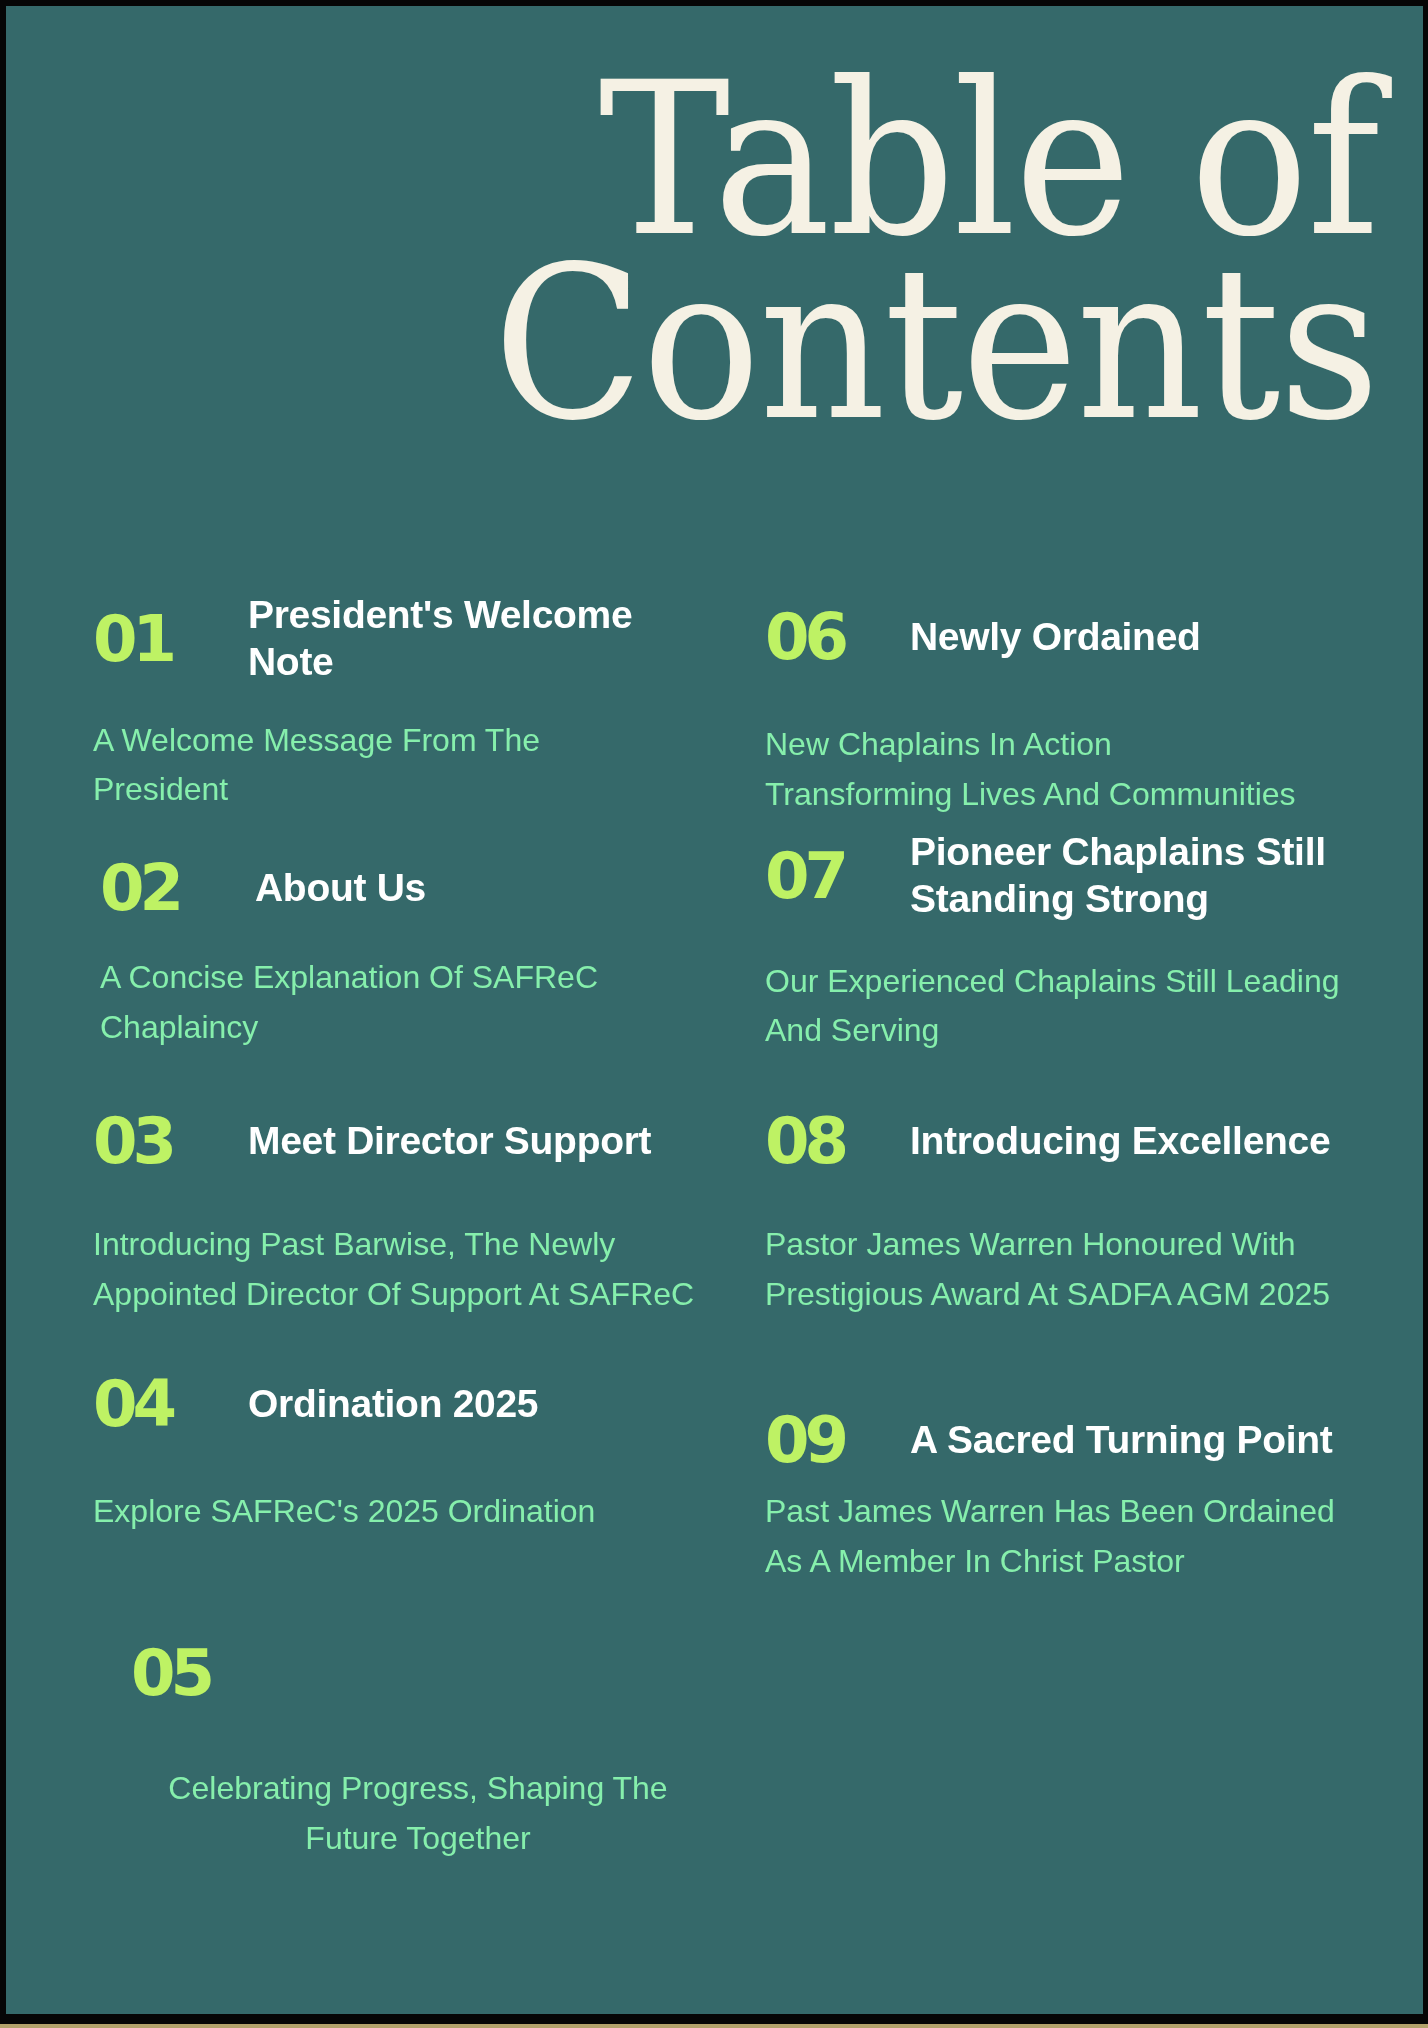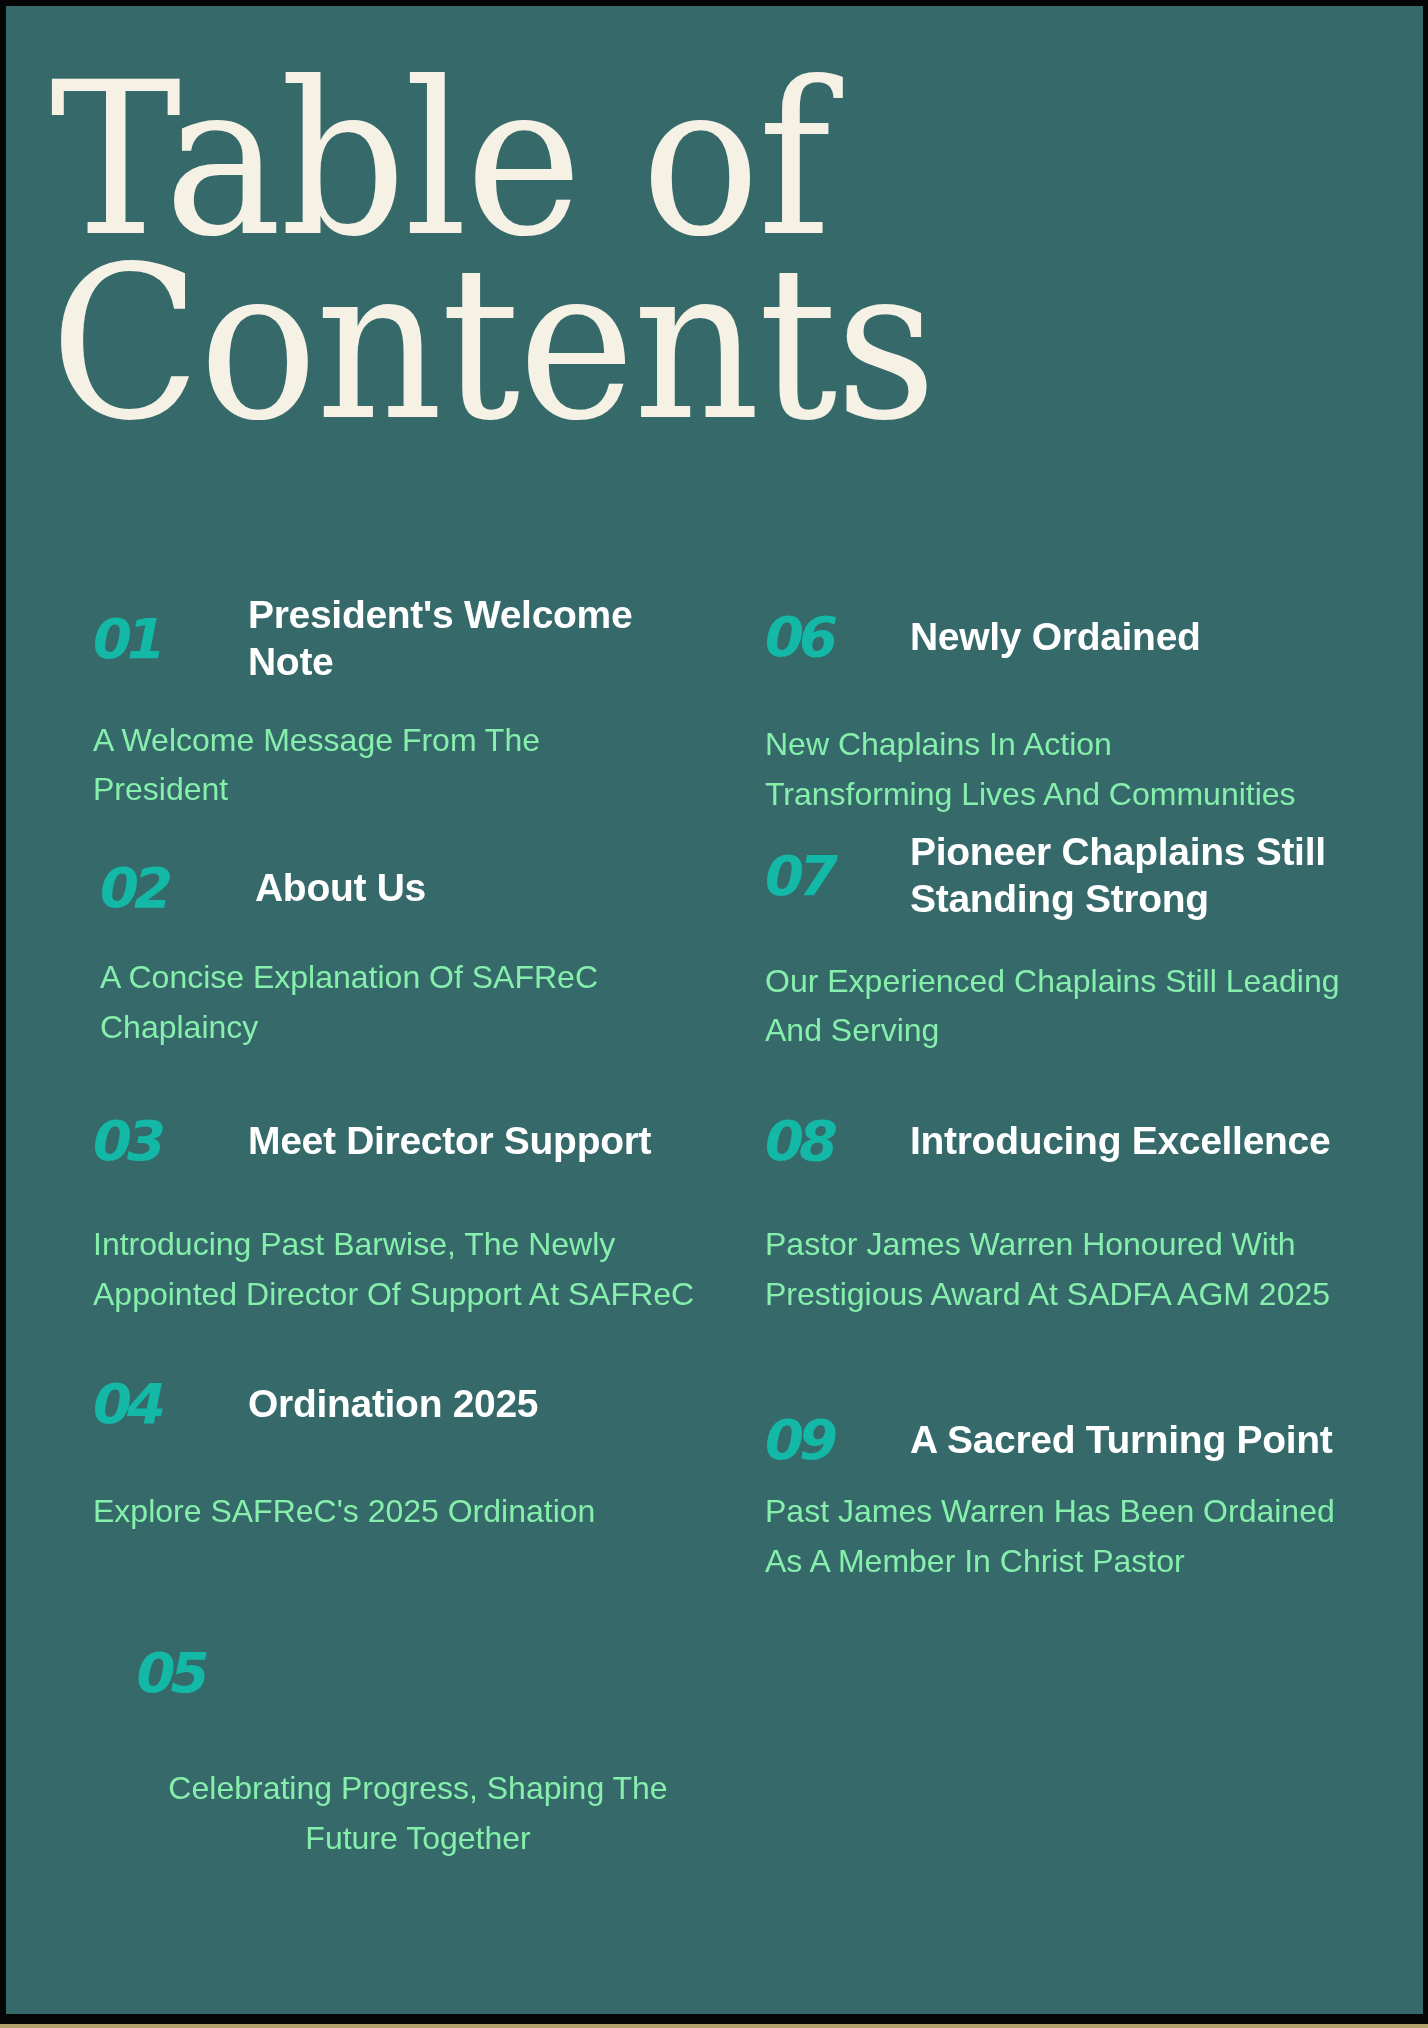--- a/index.html
+++ b/index.html
@@ -36,21 +36,21 @@
   .layer {
     position: absolute;
     inset: 0;
   }
   
   .title-wrap {
     position: absolute;
     top: 40px;
     left: 0;
     width: 100%;
-    text-align: left;
+    text-align: right;
   }
   h1.doc-title {
     margin: 0;
     padding-top: 28px;
     font-family: "DejaVu Serif", "Liberation Serif", serif;
     font-weight: 400;
     font-size: 212px;
     line-height: 0.87;
     letter-spacing: -2px;
     color: #f5f1e4;
@@ -64,25 +64,24 @@
     color: #ffffff;
   }
   .entry-header {
     display: flex;
     align-items: center;
   }
   .num {
     flex: 0 0 auto;
     font-family: "DejaVu Sans", sans-serif;
     font-weight: bold;
-    font-size: 56px;
+    font-size: 64px;
     line-height: 88px;
     letter-spacing: -5px;
-    color: #14b8a6;
-    font-style: italic;
+    color: #bef264;
   }
   .col-left .num  { width: 155px; }
   .col-right .num { width: 145px; }
   .entry-title {
     margin: 0;
     font-family: "Liberation Sans", sans-serif;
     font-weight: bold;
     font-size: 39px;
     line-height: 1.2;
     letter-spacing: -0.3px;

